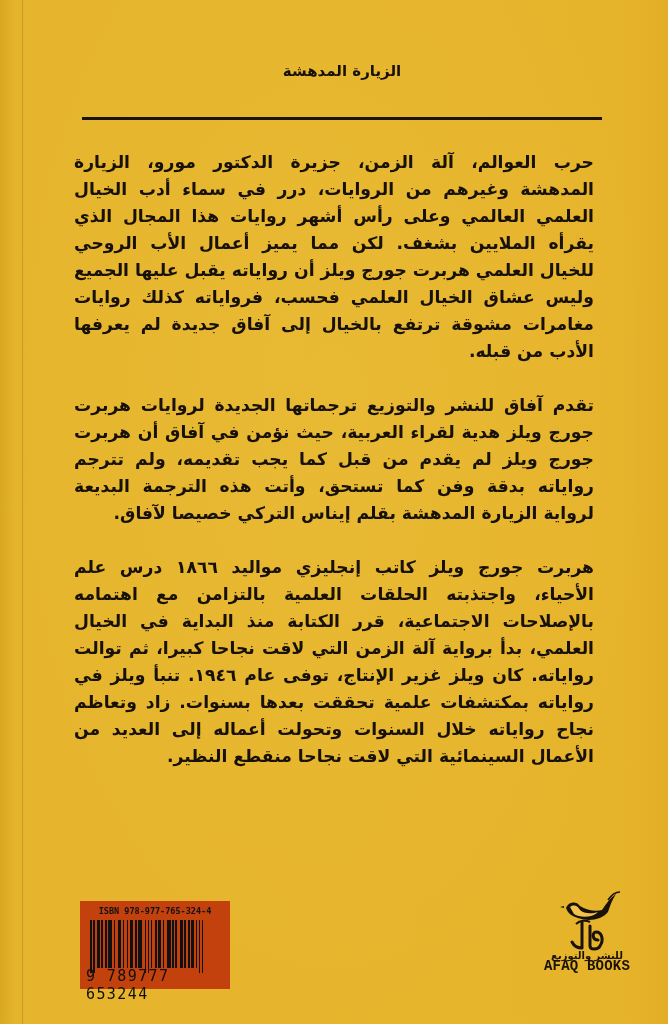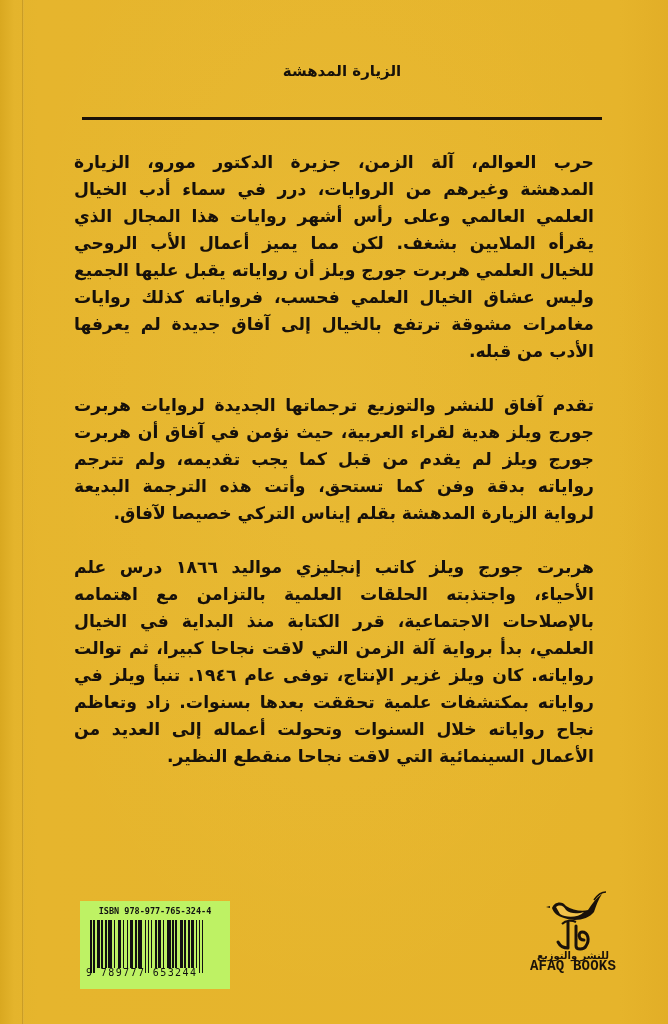--- a/index.html
+++ b/index.html
@@ -34,41 +34,41 @@
   .body-text {
     position: absolute; top: 149px; left: 74px; width: 520px;
     direction: rtl; text-align: justify; text-align-last: right;
     font-family: "DejaVu Sans", sans-serif;
     font-weight: bold; font-size: 17.2px; line-height: 27px;
     color: #17110a;
   }
   .body-text p { margin: 0 0 27px 0; }
   .barcode-box {
     position: absolute; left: 80px; top: 901px; width: 150px; height: 88px;
-    background: #bef264;
+    background: #c2410c;
   }
   .isbn-label {
     position: absolute; left: 0; top: 5px; width: 150px; text-align: center;
     font-family: "DejaVu Sans Mono", monospace; font-size: 8.5px; font-weight: bold;
     color: #111;
   }
   .bars {
     position: absolute; left: 10px; top: 19px; width: 136px; height: 48px;
     display: flex; align-items: stretch;
   }
   .bars span { display: block; background: #111; height: 100%; }
   .bars span.gap { background: transparent; }
   .bars span.guard { height: 110%; }
   .barcode-digits {
     position: absolute; left: 6px; top: 66px; width: 142px;
-    font-family: "DejaVu Sans Mono", monospace; font-size: 10px;
+    font-family: "DejaVu Sans Mono", monospace; font-size: 15px;
     letter-spacing: 1.4px; color: #111;
   }
   .publisher-logo {
-    position: absolute; left: 530px; top: 890px; width: 86px; height: 100px;
+    position: absolute; left: 544px; top: 890px; width: 86px; height: 100px;
     text-align: center;
   }
   .publisher-logo svg { display: block; margin: 0 auto; }
   .logo-arabic {
     font-family: "DejaVu Sans", sans-serif; font-size: 10px; font-weight: bold;
     direction: rtl; color: #1a120a; line-height: 11px; margin-top: -2px;
   }
   .logo-latin {
     font-family: Liberation Mono, monospace; font-size: 14px; font-weight: bold;
     color: #1a120a; letter-spacing: 0.2px; line-height: 11px;

